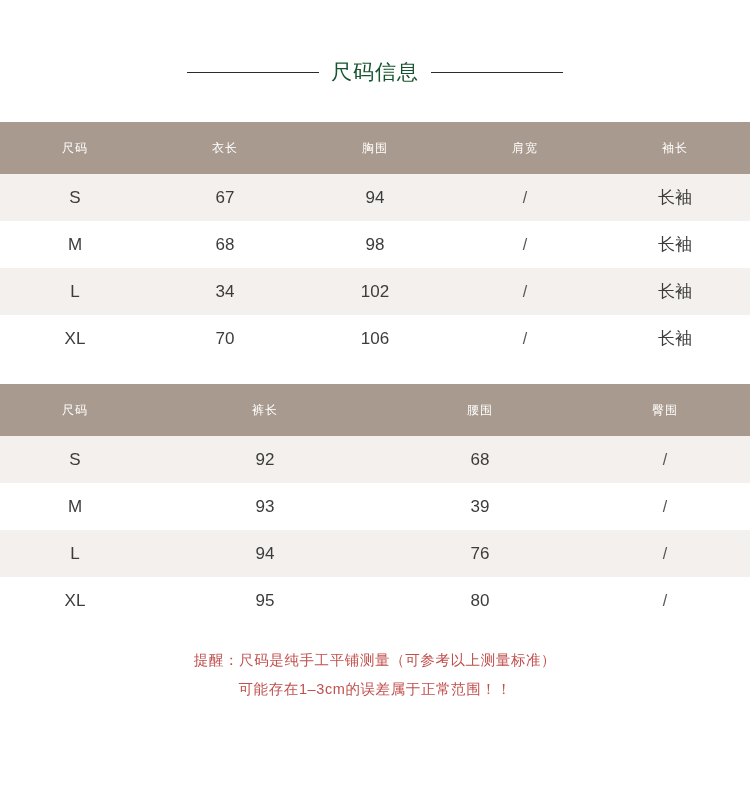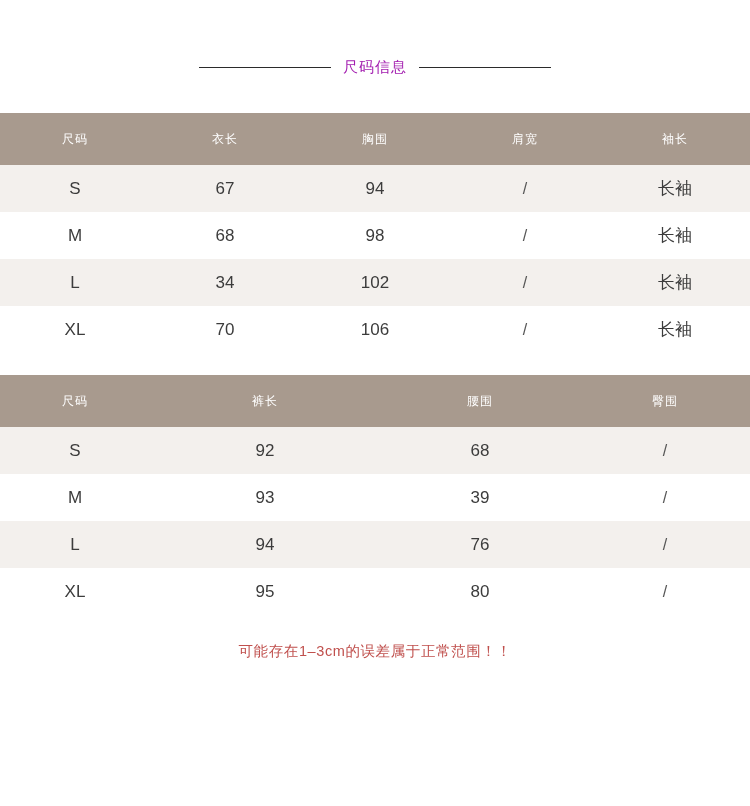--- a/index.html
+++ b/index.html
@@ -40,23 +40,23 @@
     align-items: center;
     justify-content: center;
     gap: 12px;
   }
   .header-rule {
     height: 1px;
     background: #2b2b2b;
     width: 132px;
   }
   .header-subtitle {
-    font-size: 15px;
+    font-size: 21px;
     letter-spacing: 1px;
-    color: #a21caf;
+    color: #14532d;
     white-space: nowrap;
   }
 
   
   .table-block {
     margin: 0 auto;
     width: 750px;
   }
   .table-block.first { margin-top: 36px; }
   .table-block.second { margin-top: 22px; }
@@ -189,16 +189,17 @@
           <td>XL</td>
           <td>95</td>
           <td>80</td>
           <td class="cell-slash">/</td>
         </tr>
       </tbody>
     </table>
   </div>
 
   <div class="notes">
+    <div class="note-line">提醒：尺码是纯手工平铺测量（可参考以上测量标准）</div>
     <div class="note-line">可能存在1–3cm的误差属于正常范围！！</div>
   </div>
 
 </div>
 
 </body></html>

